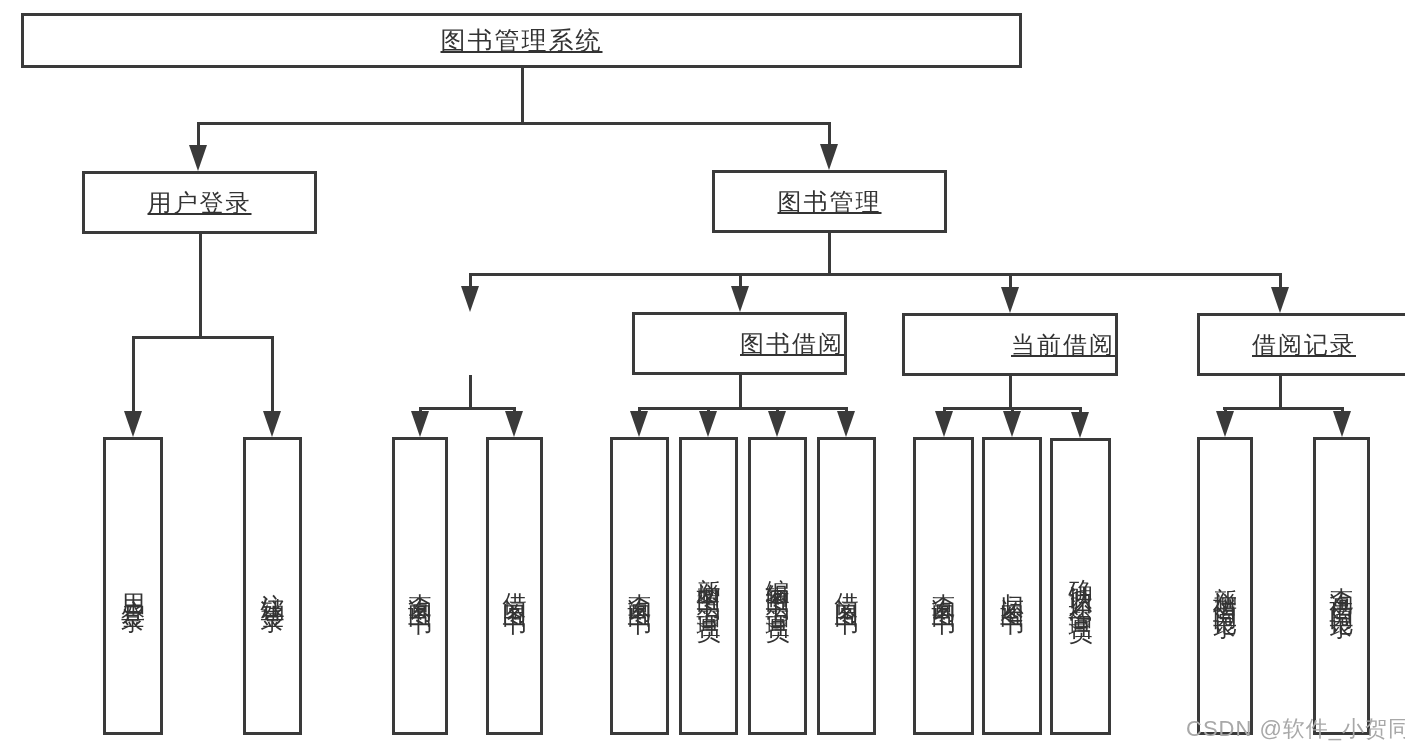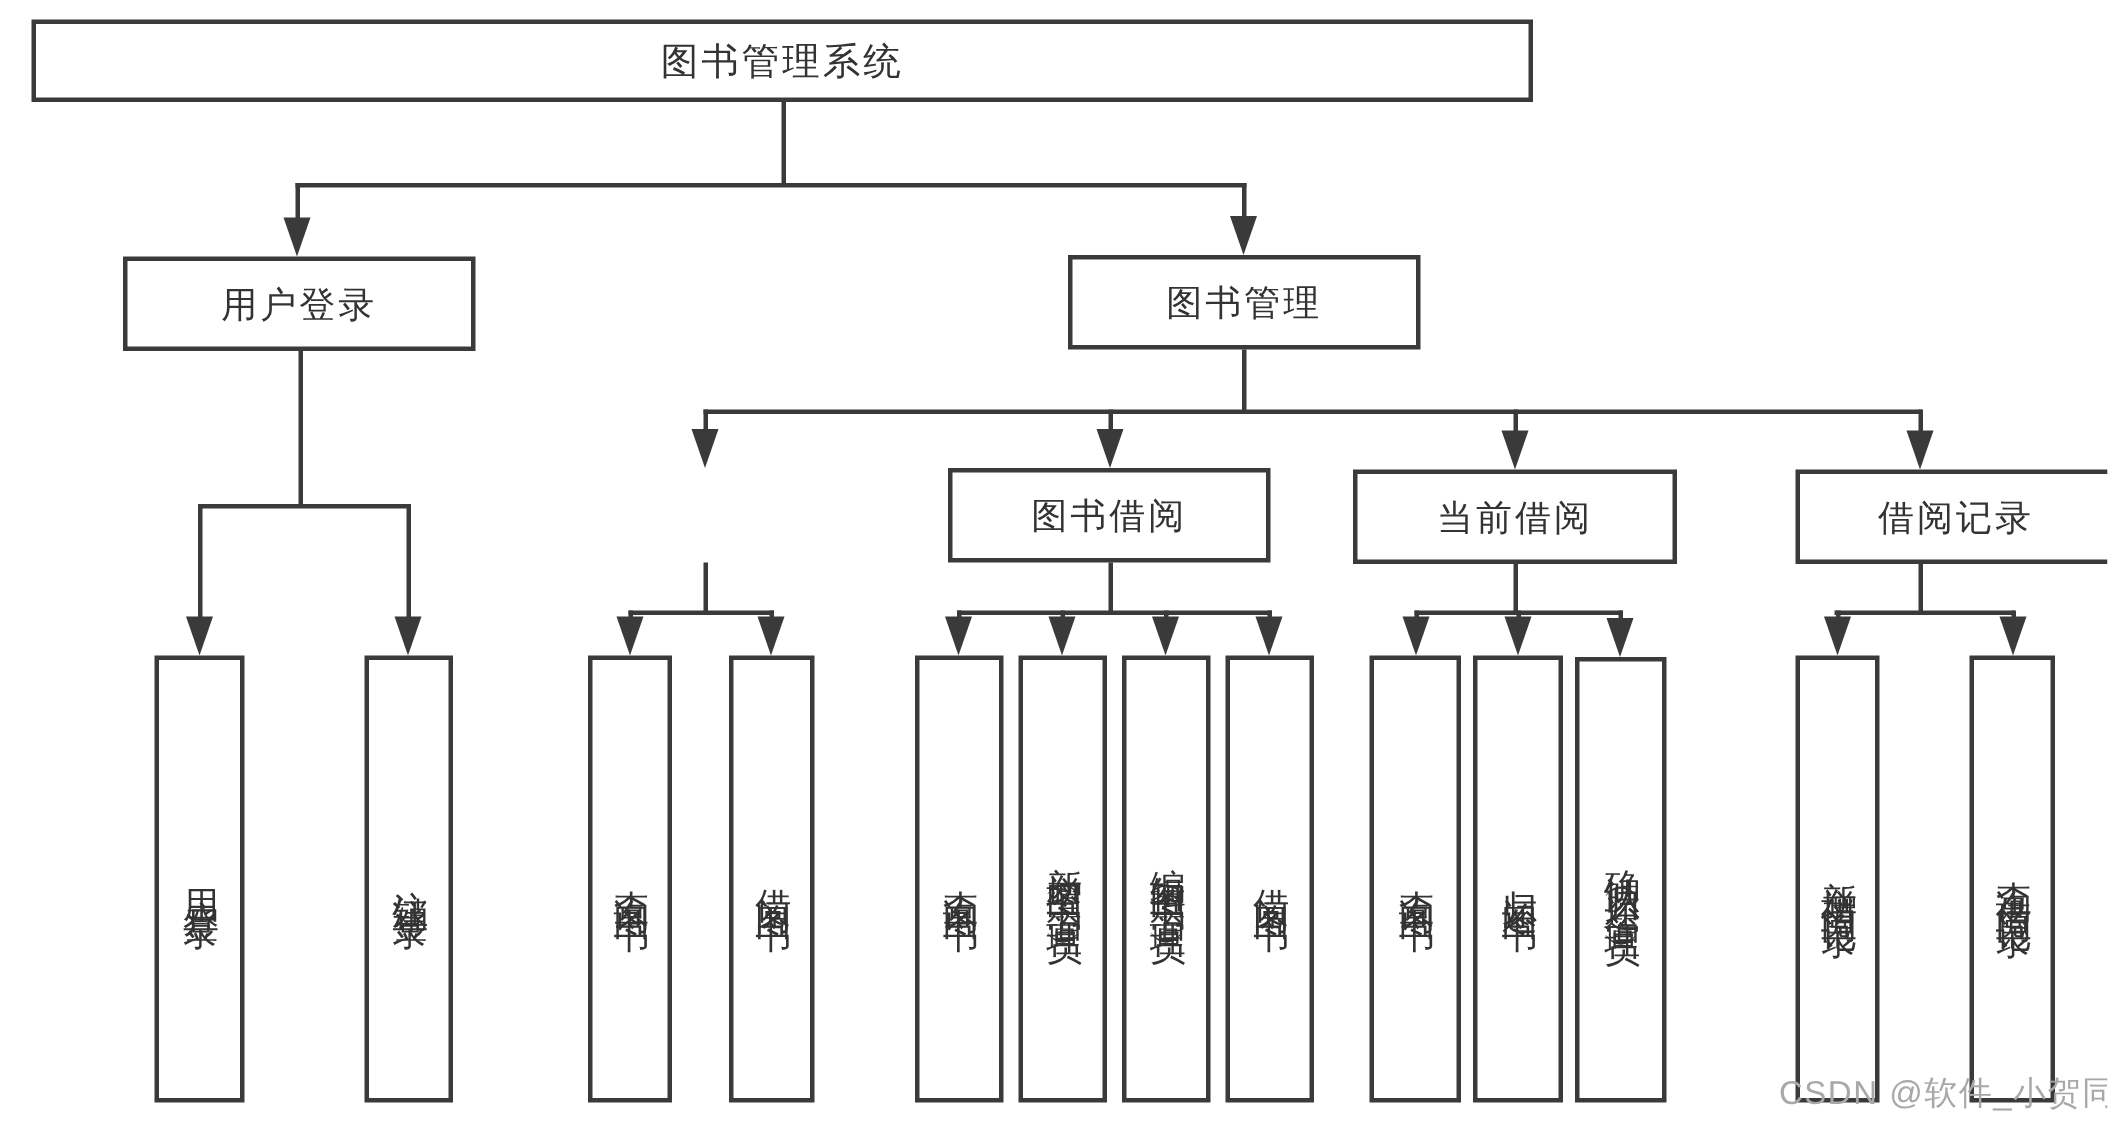--- a/index.html
+++ b/index.html
@@ -19,20 +19,21 @@
     display: flex;
     align-items: center;
     justify-content: center;
     color: #333333;
   }
   .h-label {
     font-size: 24px;
     letter-spacing: 2px;
     white-space: nowrap;
     color: #333333;
+    text-decoration: underline;
   }
   .root-label { font-size: 25px; }
   .leaf .v-label {
     writing-mode: vertical-lr;
     text-orientation: mixed;
     font-size: 24px;
     letter-spacing: 6px;
     line-height: 1;
     color: #333333;
   }
@@ -64,24 +65,24 @@
     <span class="h-label root-label">图书管理系统</span>
   </div>
 
   <div class="box" style="left:82px; top:171px; width:235px; height:63px;">
     <span class="h-label">用户登录</span>
   </div>
   <div class="box" style="left:712px; top:170px; width:235px; height:63px;">
     <span class="h-label">图书管理</span>
   </div>
 
-  <div class="box" style="left:632px; top:312px; width:215px; height:63px;">
+  <div class="box" style="left:632px; top:312px; width:215px; height:63px;justify-content:flex-end;">
     <span class="h-label">图书借阅</span>
   </div>
-  <div class="box" style="left:902px; top:313px; width:216px; height:63px;">
+  <div class="box" style="left:902px; top:313px; width:216px; height:63px;justify-content:flex-end;">
     <span class="h-label">当前借阅</span>
   </div>
   <div class="box" style="left:1173px; top:313px; width:214px; height:63px;margin-left:24px;">
     <span class="h-label">借阅记录</span>
   </div>
 
   <div class="box leaf" style="left:103px; top:437px; width:60px; height:298px;">
     <span class="v-label">用户登录</span>
   </div>
   <div class="box leaf" style="left:243px; top:437px; width:59px; height:298px;">

